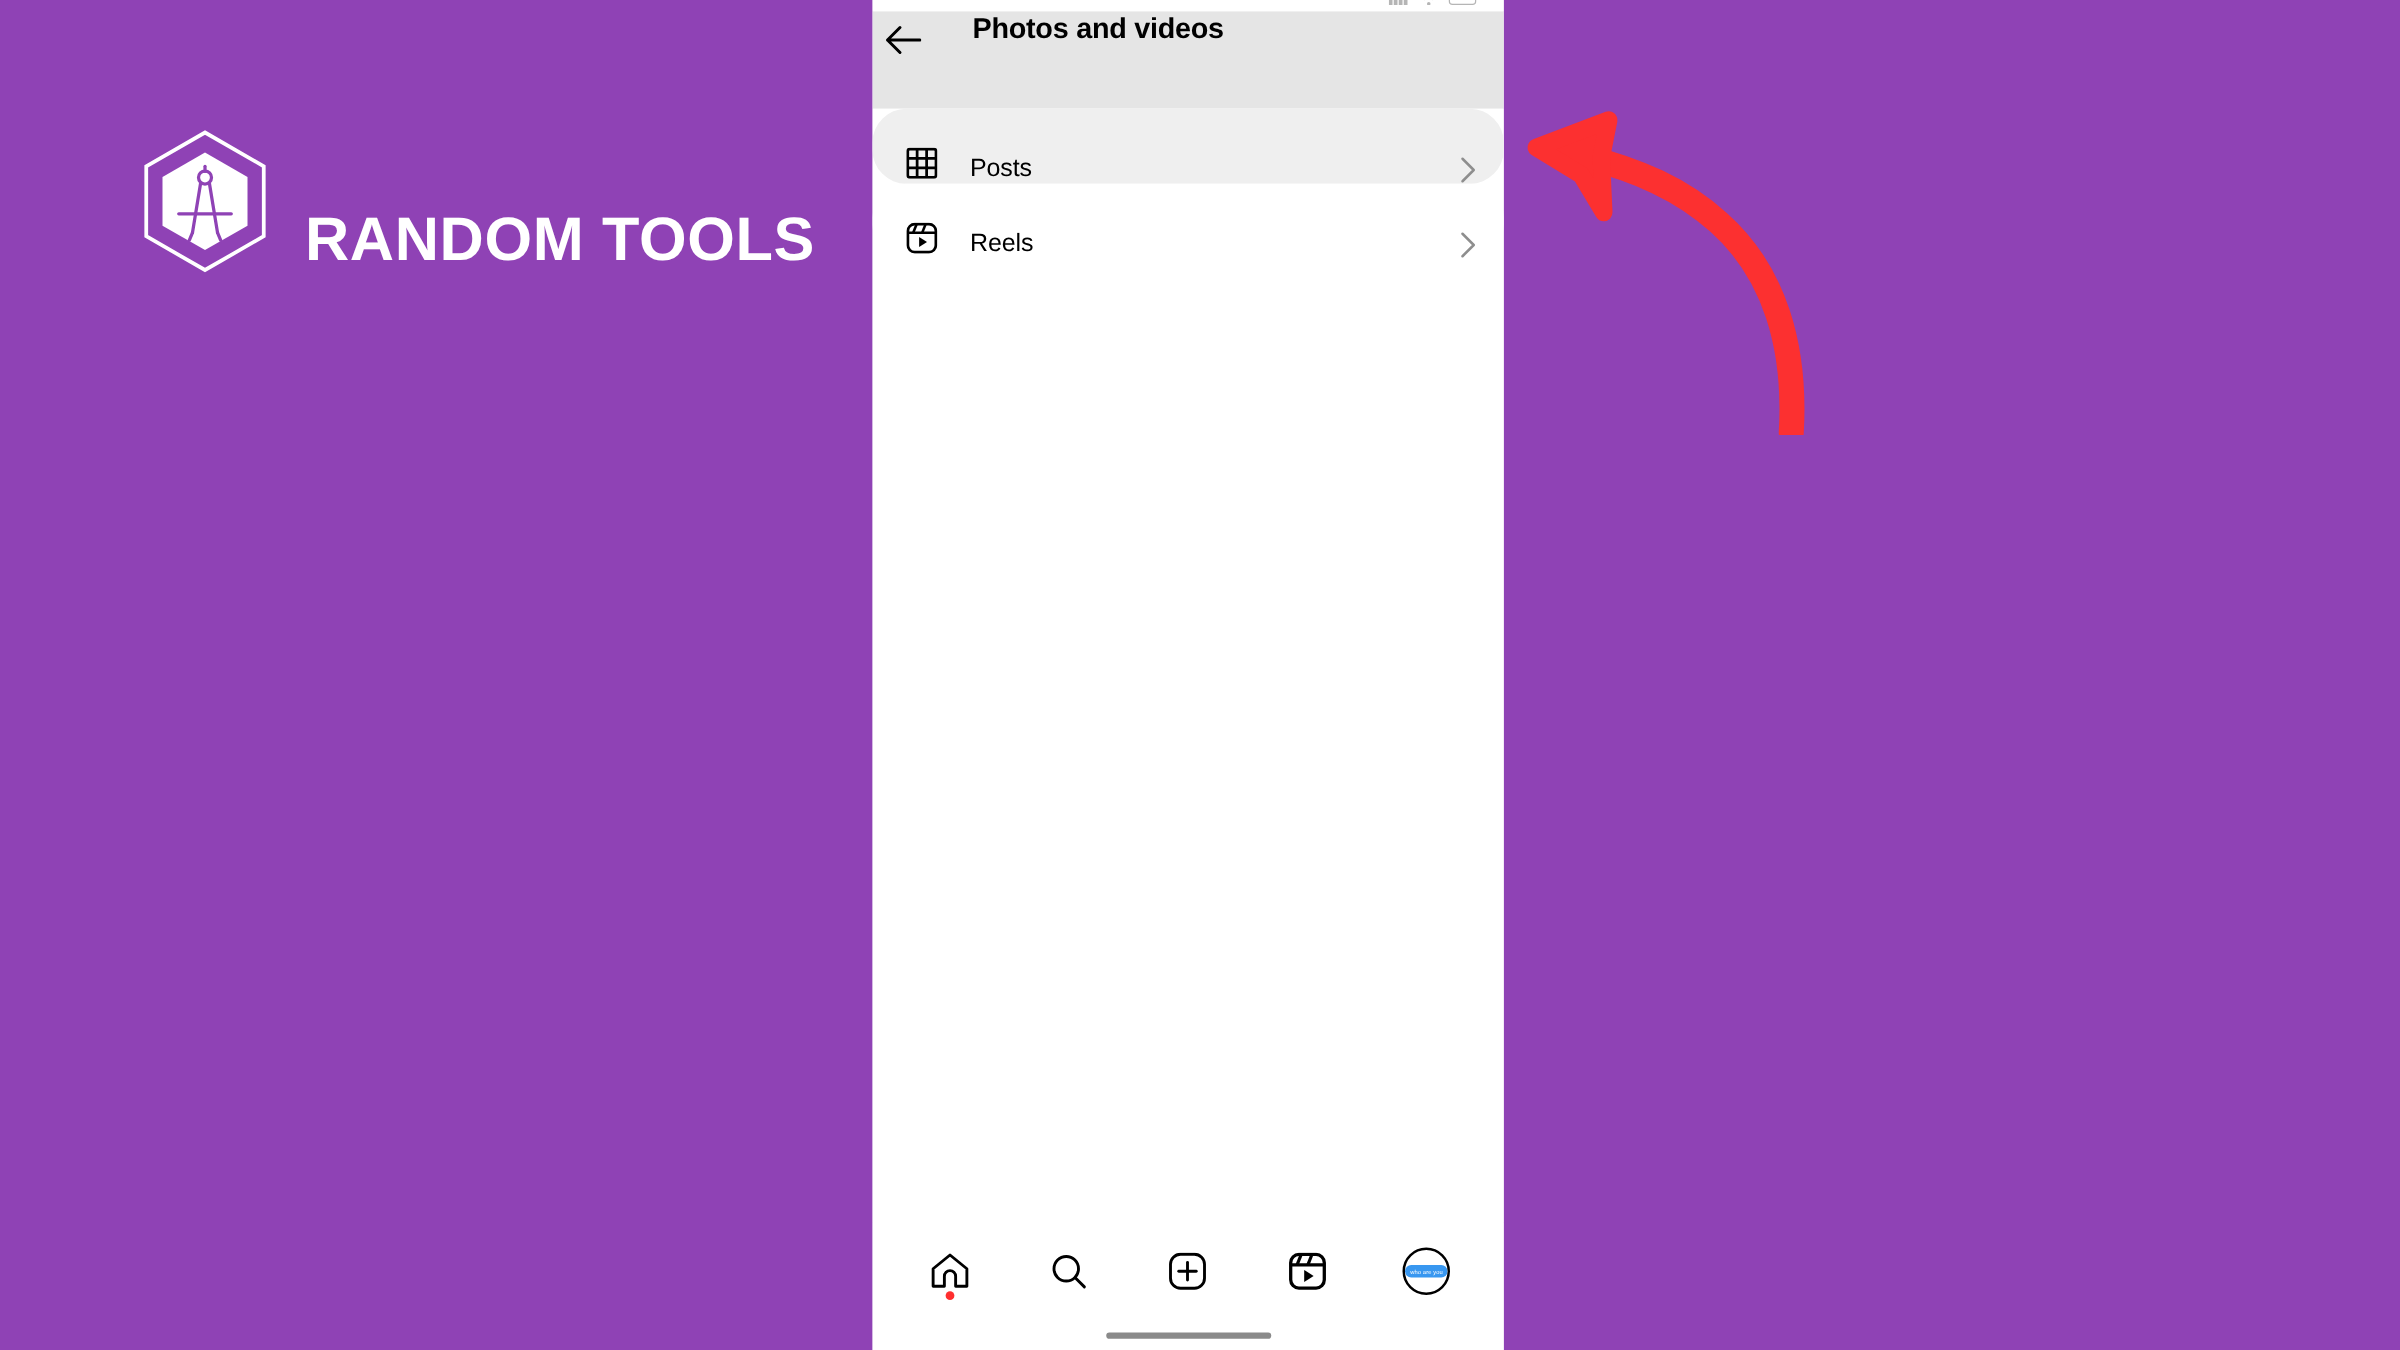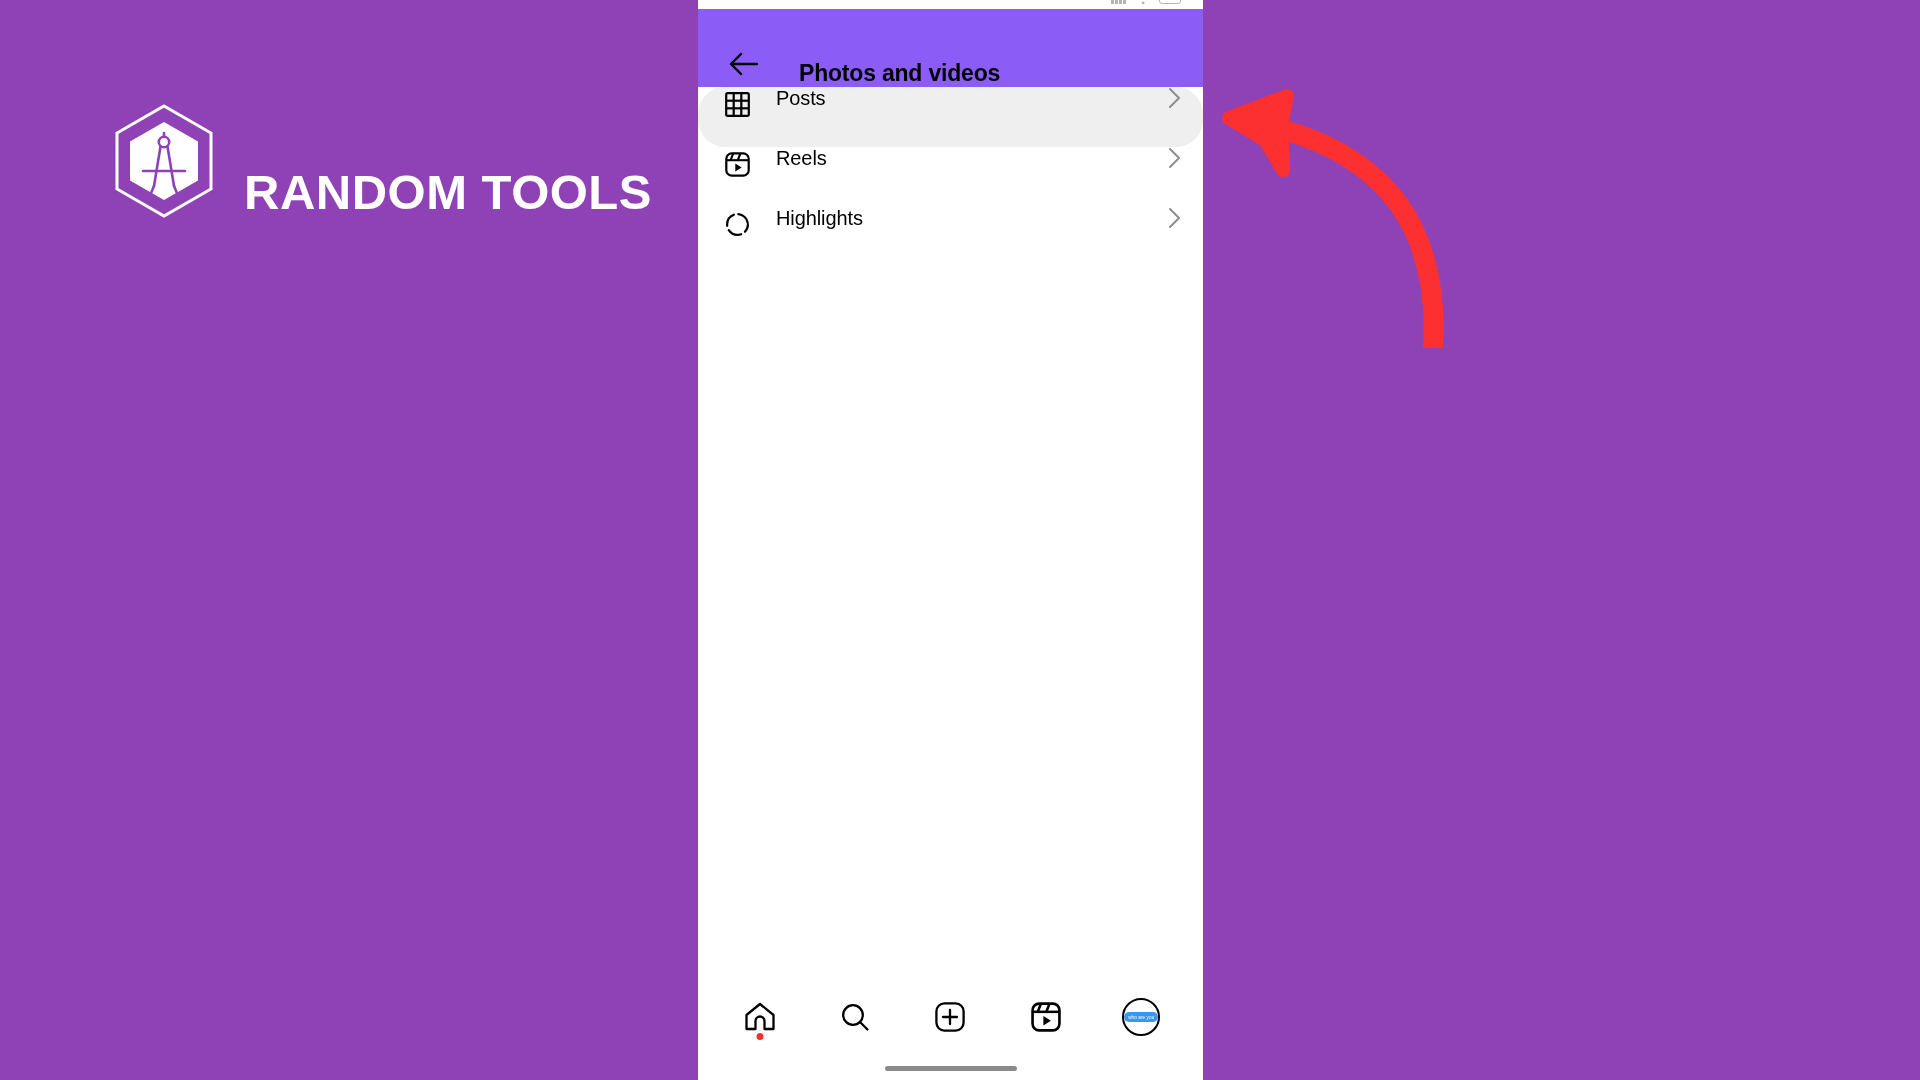--- a/index.html
+++ b/index.html
@@ -41,36 +41,36 @@
     display:flex; align-items:center; padding:0 22px;
     font-size:13px; color:#9a9a9a;
   }
   .sb-left { flex:1; }
   .sb-right { display:flex; align-items:center; gap:8px; }
   .sb-bat { width:22px; height:11px; border:1.5px solid #b5b5b5; border-radius:3px; }
 
   
   .header {
     flex:0 0 auto; height:78px;
-    display:flex; align-items:flex-end; padding:0 22px;
-    background:#8b5cf6;
+    display:flex; align-items:flex-start; padding:0 1px;
+    background:#e5e5e5;
   }
   .back-btn {
     width:46px; height:46px; display:flex;
     align-items:center; justify-content:center; cursor:pointer;
   }
   .header-title {
     font-size:23px; font-weight:bold; color:#000000;
     margin-left:33px; letter-spacing:-0.2px;
   }
 
   
   .list { flex:1 1 auto; background:#ffffff; }
   .row {
-    height:60px; display:flex; align-items:flex-start;
+    height:60px; display:flex; align-items:flex-end;
     padding:0 22px 0 22px; cursor:pointer; background:#ffffff;border-radius:27px;
   }
   .row.selected { background:#efefef; }
   .row-icon {
     width:34px; height:34px; display:flex;
     align-items:center; justify-content:center; flex:0 0 34px;
   }
   .row-label {
     flex:1 1 auto; margin-left:22px;
     font-size:20px; color:#000000; letter-spacing:-0.1px;
@@ -202,33 +202,20 @@
         </svg>
       </span>
       <span class="row-label">Reels</span>
       <span class="row-chevron">
         <svg width="13" height="22" viewBox="0 0 13 22">
           <path d="M2 2 L11 11 L2 20" fill="none" stroke="#8e8e8e" stroke-width="2" stroke-linecap="round" stroke-linejoin="round"></path>
         </svg>
       </span>
     </div>
 
-    <div class="row">
-      <span class="row-icon">
-        <svg width="25" height="25" viewBox="0 0 25 25">
-          <circle cx="12.5" cy="12.5" r="10.4" fill="none" stroke="#000" stroke-width="2.2" stroke-linecap="round" stroke-dasharray="14 4.5" stroke-dashoffset="6"></circle>
-        </svg>
-      </span>
-      <span class="row-label">Highlights</span>
-      <span class="row-chevron">
-        <svg width="13" height="22" viewBox="0 0 13 22">
-          <path d="M2 2 L11 11 L2 20" fill="none" stroke="#8e8e8e" stroke-width="2" stroke-linecap="round" stroke-linejoin="round"></path>
-        </svg>
-      </span>
-    </div>
 
   </div>
 
   <div class="bottomnav">
 
     <div class="nav-item">
       <svg width="32" height="30" viewBox="0 0 32 30">
         <path d="M2.5 13 L16 2 L29.5 13 L29.5 27 L20.5 27 L20.5 19 A4.5 4.5 0 0 0 11.5 19 L11.5 27 L2.5 27 Z" fill="none" stroke="#000" stroke-width="2.3" stroke-linejoin="round" stroke-linecap="round"></path>
       </svg>
       <span class="nav-dot"></span>

